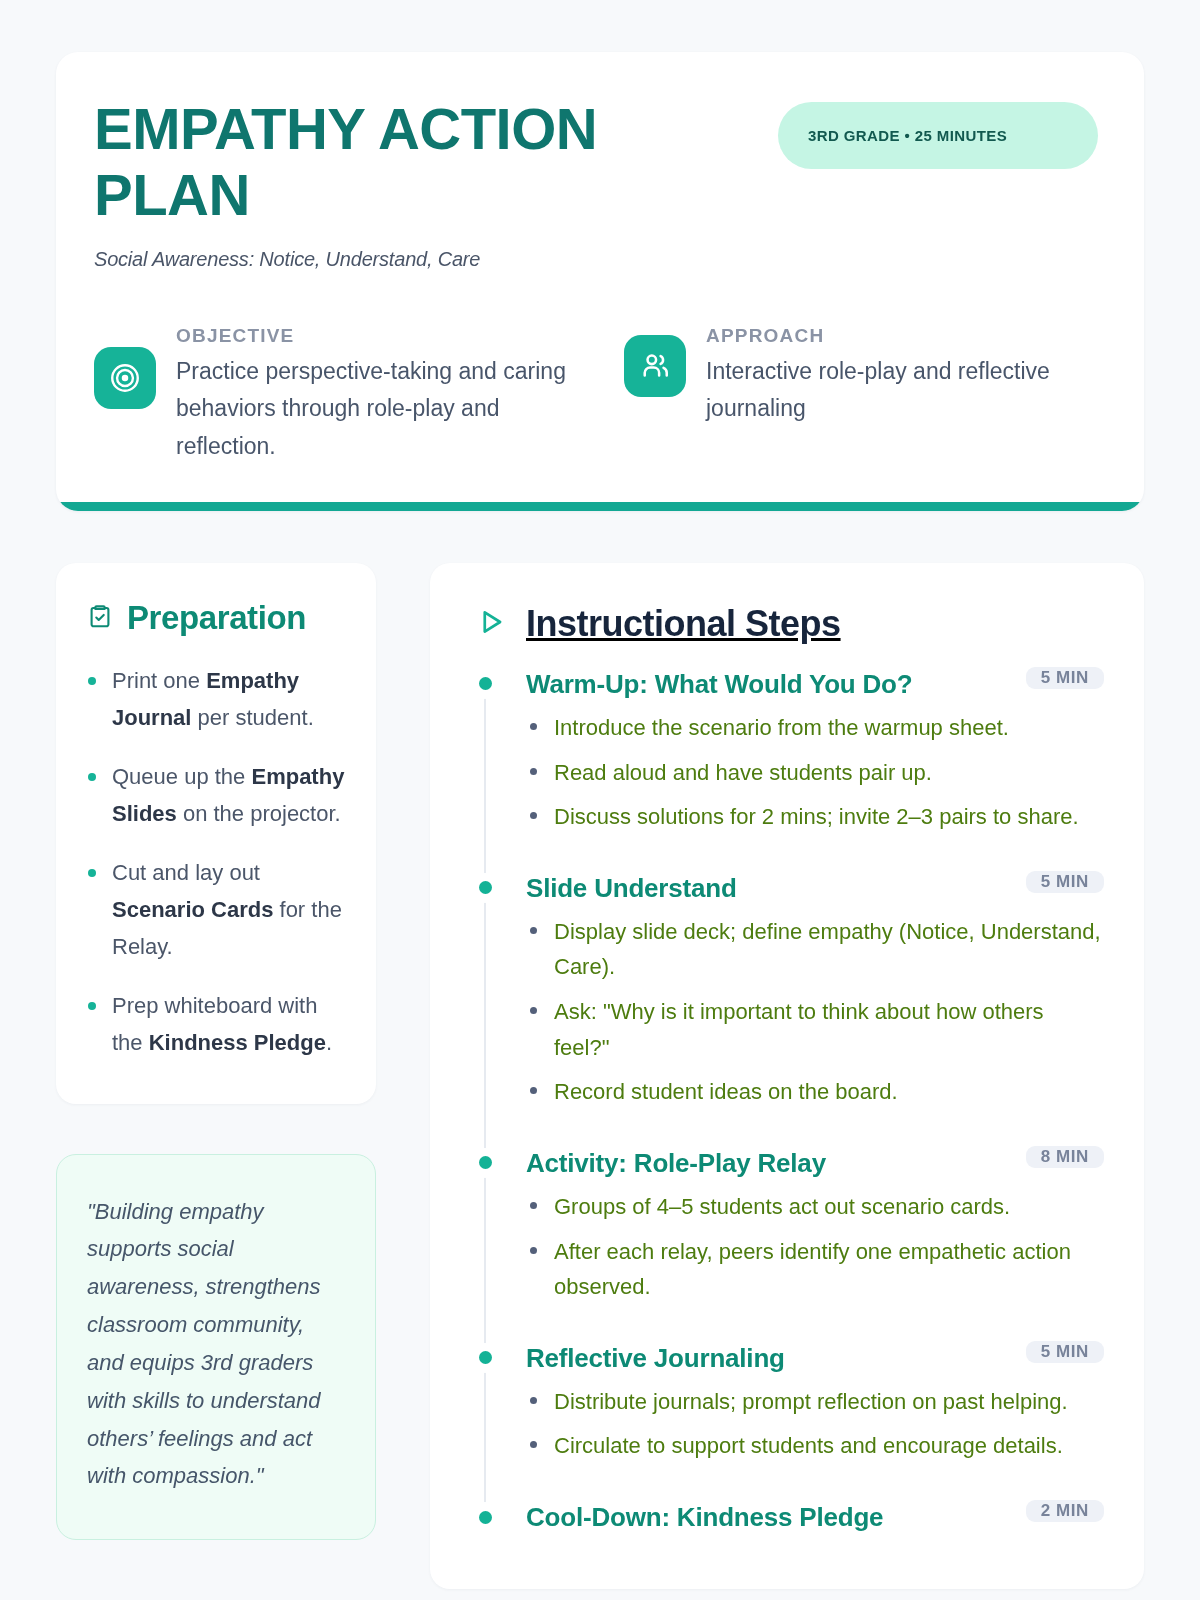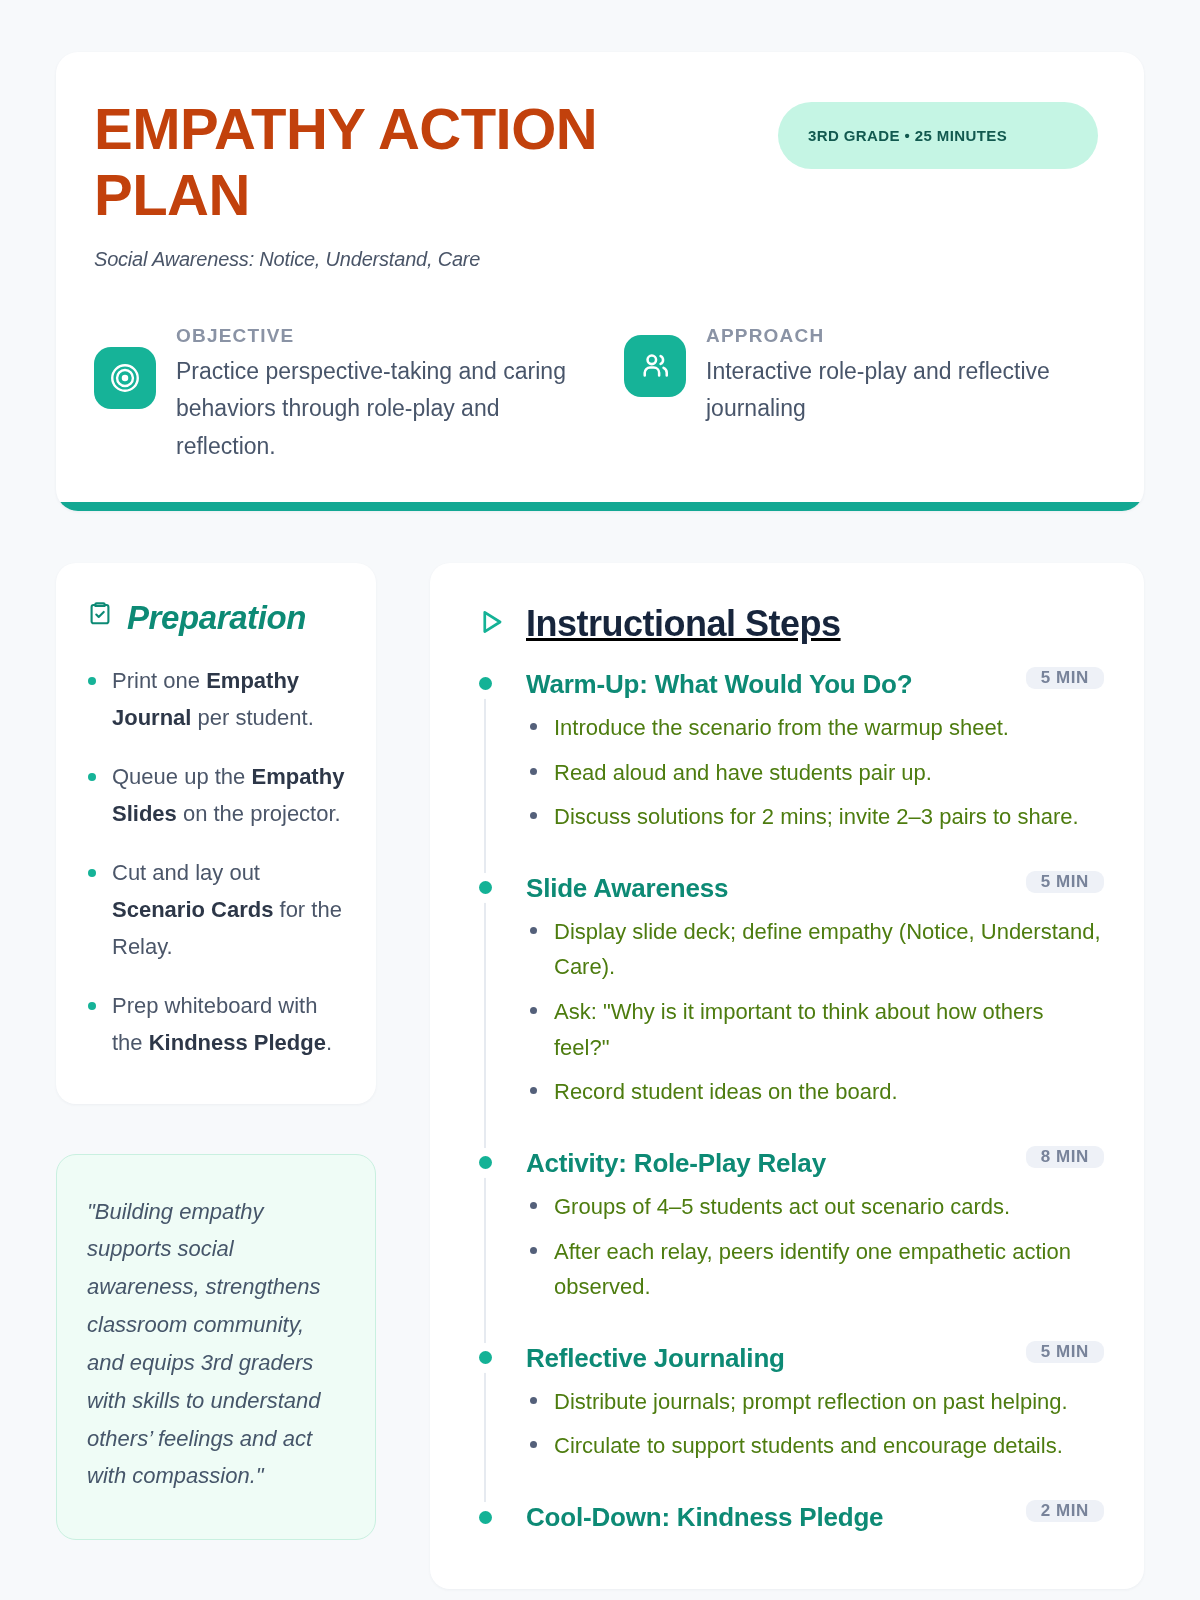--- a/index.html
+++ b/index.html
@@ -44,21 +44,21 @@
     justify-content: space-between;
     gap: 28px;
   }
   .title-block { flex: 1 1 auto; min-width: 0; }
 
   .lesson-title {
     font-size: 58px;
     line-height: 1.14;
     font-weight: 800;
     letter-spacing: -0.5px;
-    color: #c2410c;
+    color: #0f766e;
     max-width: 600px;
   }
   .lesson-subtitle {
     margin-top: 20px;
     font-size: 20px;
     font-style: italic;
     font-weight: 400;
     color: #4a5568;
     letter-spacing: -0.2px;
   }
@@ -126,23 +126,23 @@
   .card {
     background: #ffffff;
     border-radius: 20px;
     box-shadow: 0 1px 3px rgba(30,50,80,0.05);
   }
 
   
   .prep-card { padding: 36px 30px 42px 30px; margin-bottom: 50px; }
   .prep-head {
     display: flex;
+    align-items: center;
     gap: 13px;
     margin-bottom: 26px;
-    font-style: italic;
   }
   .prep-title {
     font-size: 33px;
     font-weight: 800;
     color: #0d8a75;
     letter-spacing: -0.4px;
   }
   .prep-list { list-style: none; }
   .prep-list li {
     position: relative;
@@ -392,21 +392,21 @@
               <li>Read aloud and have students pair up.</li>
               <li>Discuss solutions for 2 mins; invite 2–3 pairs to share.</li>
             </ul>
           </div>
 
           <div class="step">
             <span class="step-dot">
                 <i></i>
               </span>
             <div class="step-head">
-              <div class="step-name">Slide Awareness</div>
+              <div class="step-name">Slide Understand</div>
               <div class="step-time">5 MIN</div>
             </div>
             <ul class="step-list">
               <li>Display slide deck; define empathy (Notice, Understand, Care).</li>
               <li>Ask: "Why is it important to think about how others feel?"</li>
               <li>Record student ideas on the board.</li>
             </ul>
           </div>
 
           <div class="step">

